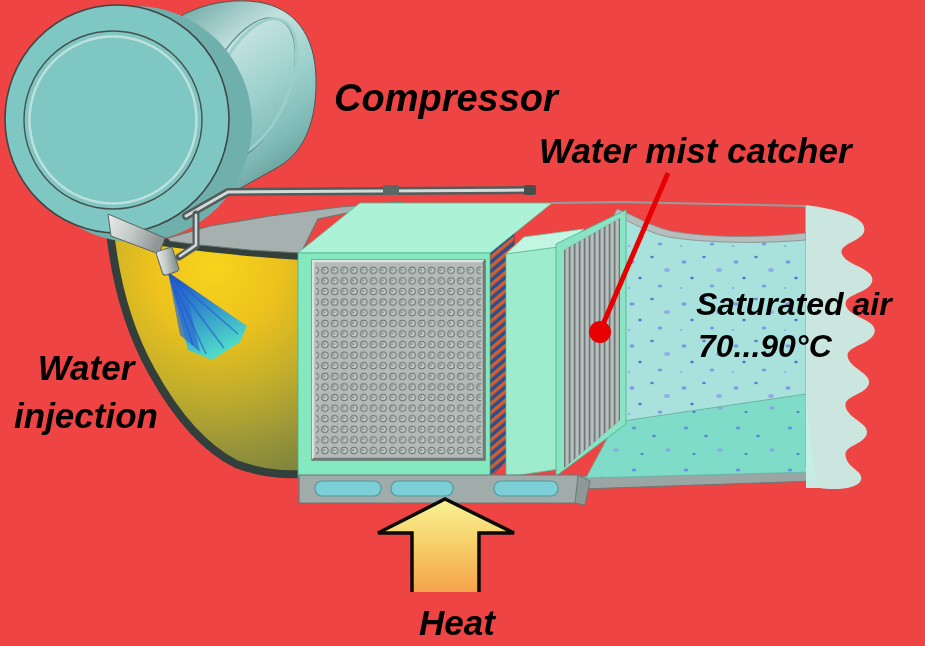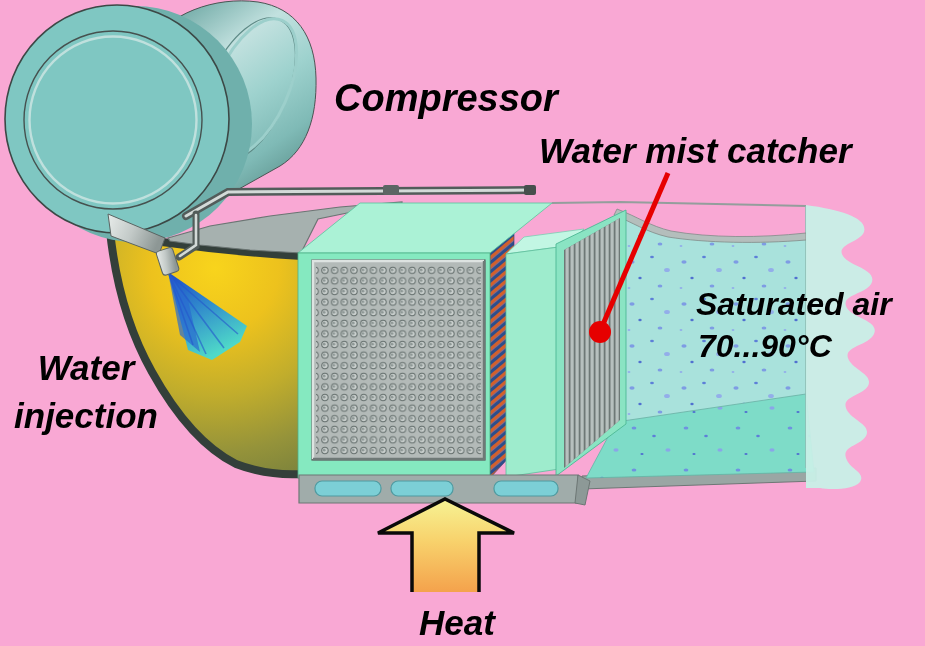--- a/index.html
+++ b/index.html
@@ -1,16 +1,16 @@
 <!DOCTYPE html>
 <html><head>
 <meta charset="utf-8">
 <style>
   html,body{margin:0;padding:0;background:#ffffff;}
-  .stage{position:relative;width:925px;height:646px;background:#f9a8d4;overflow:hidden;
+  .stage{position:relative;width:925px;height:646px;background:#ef4444;overflow:hidden;
          font-family:"Liberation Sans",sans-serif;}
   svg{display:block;}
   .lbl{font-family:"Liberation Sans",sans-serif;font-weight:bold;font-style:italic;fill:#000000;}
   .lbl-lg{font-size:38px;}
   .lbl-md{font-size:35px;}
   .lbl-sm{font-size:32px;}
 </style>
 </head>
 <body>
 

